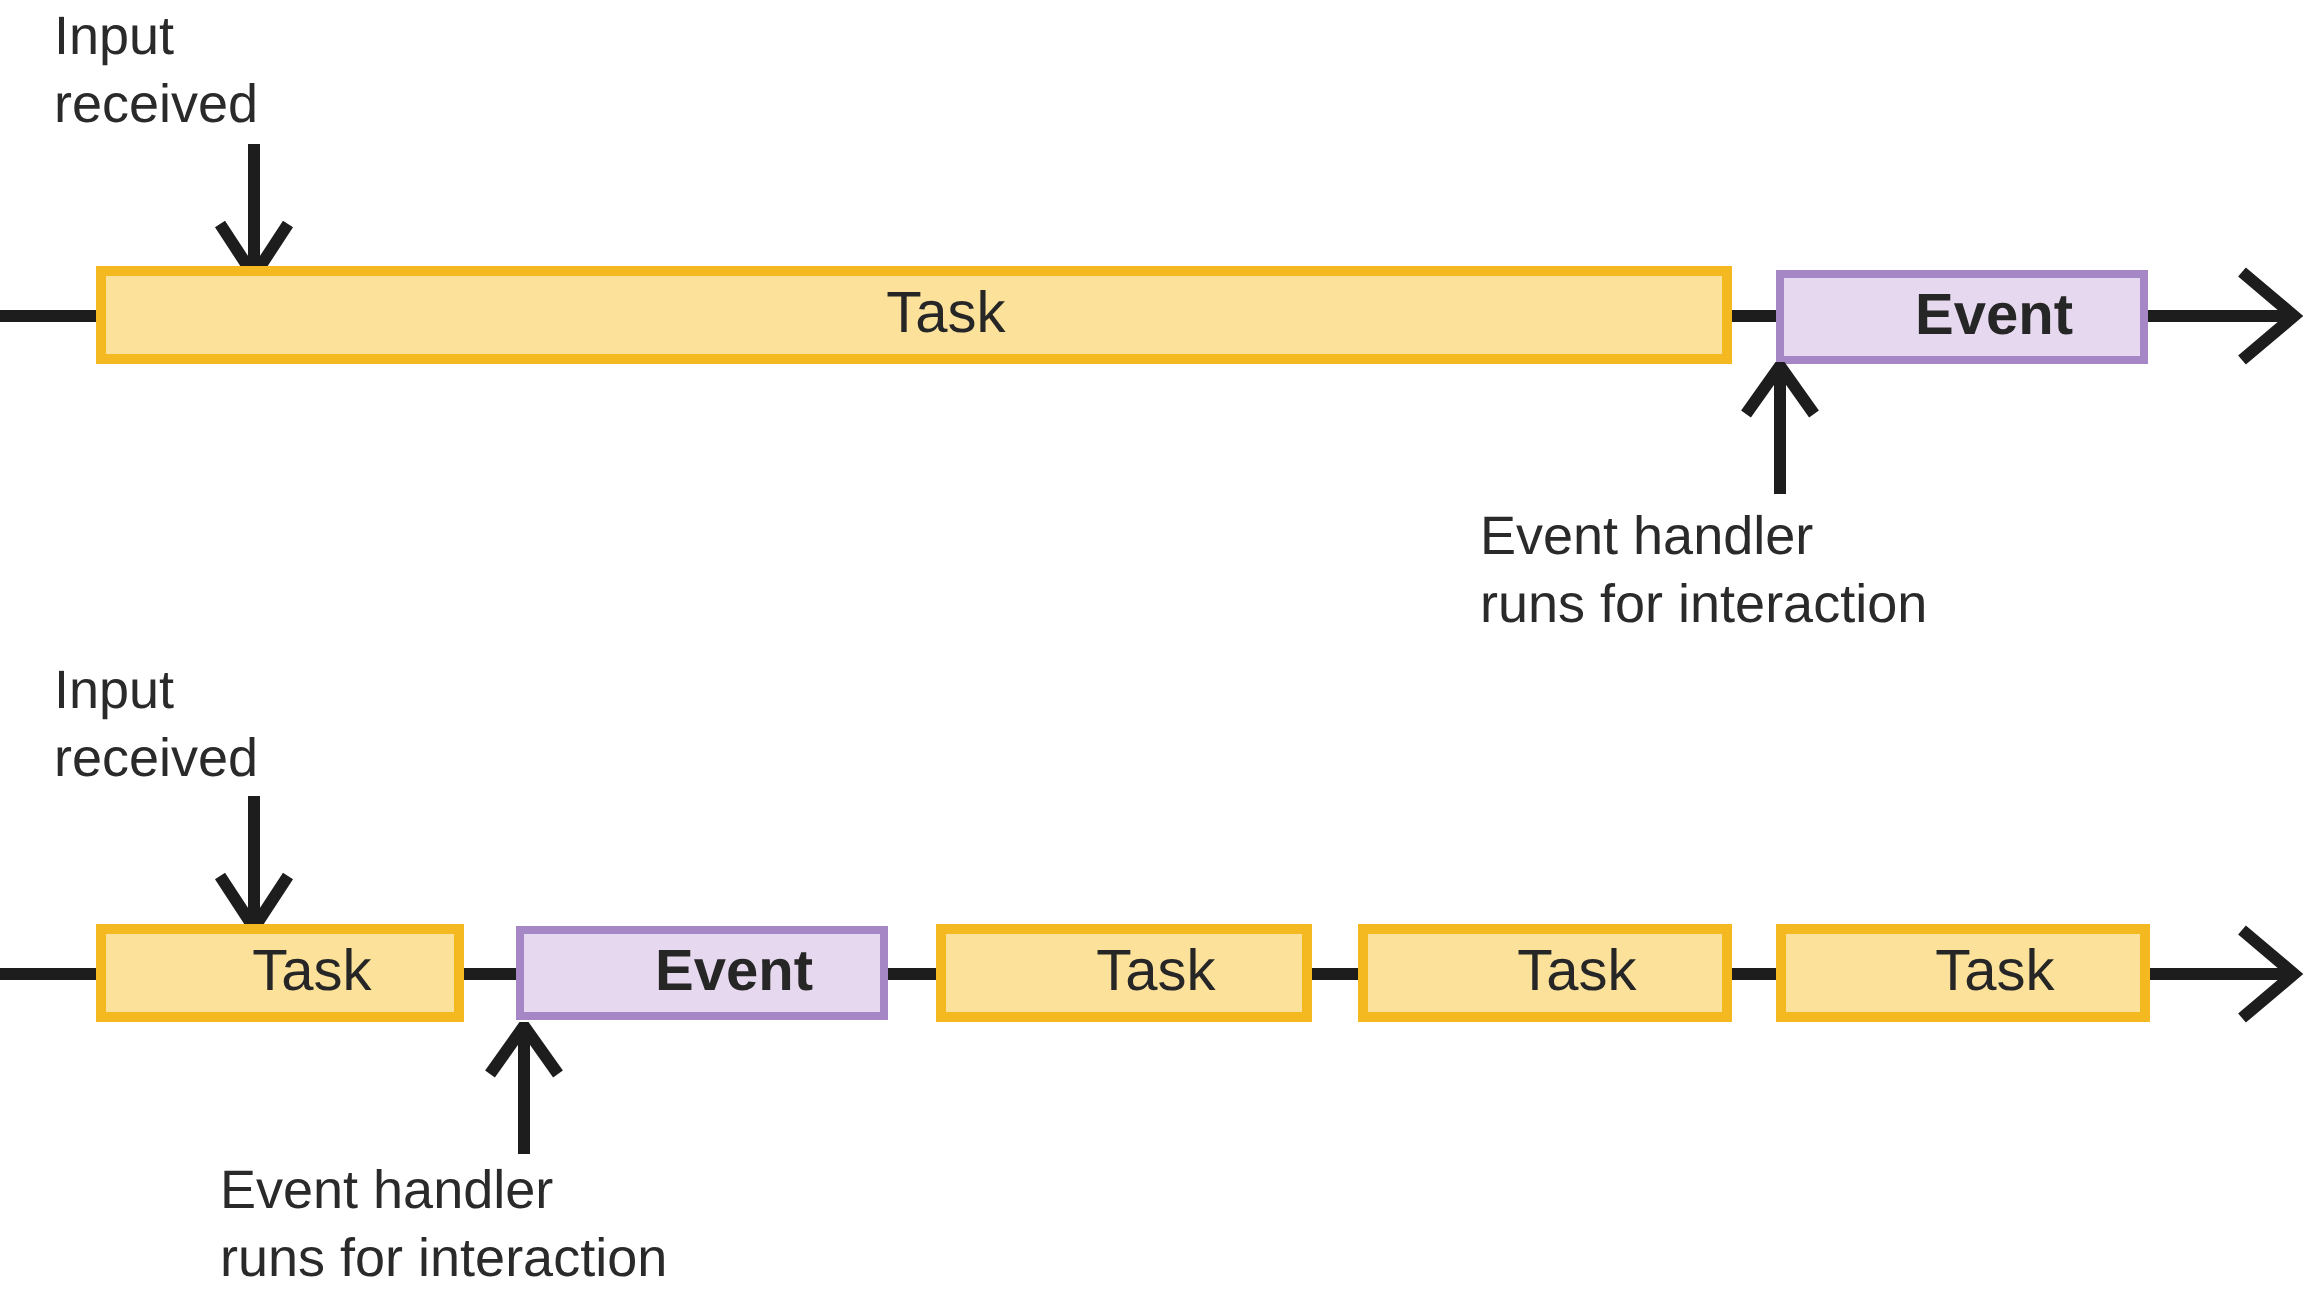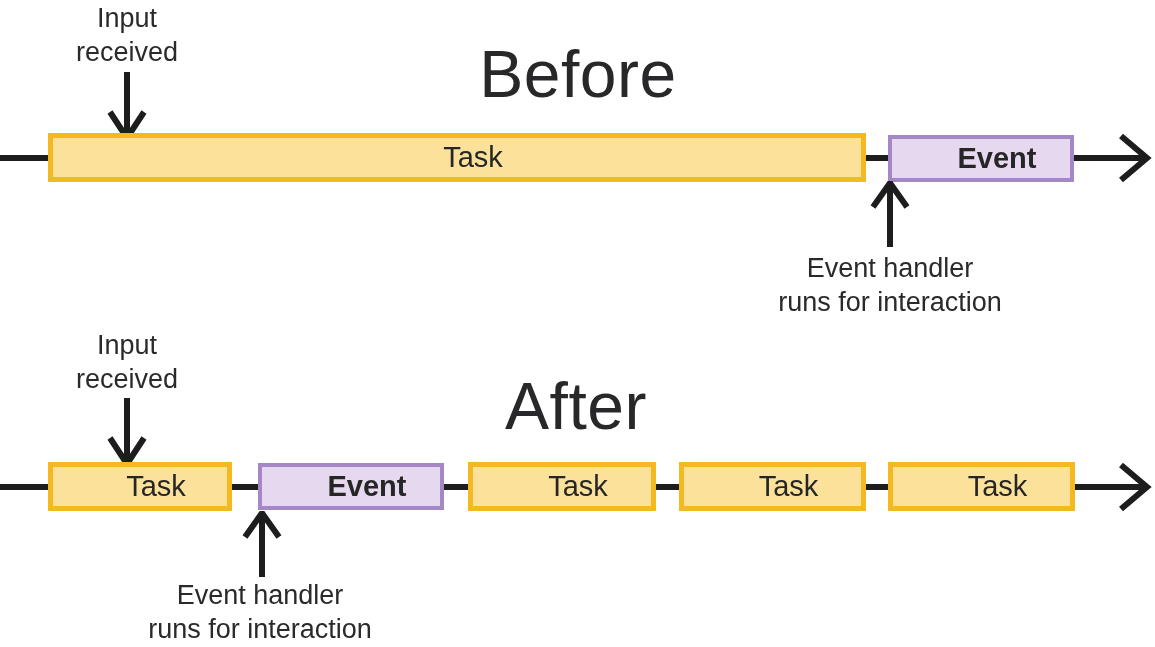--- a/index.html
+++ b/index.html
@@ -11,21 +11,20 @@
   #canvas {
     position: relative;
     width: 1155px;
     height: 647px;
     background: #ffffff;
     overflow: hidden;
     color: #2a2a2a;
   }
   .abs { position: absolute; }
   .annotation {
-    text-align: center;
     font-size: 27px;
     line-height: 34px;
     color: #2a2a2a;
     white-space: nowrap;
   }
   .section-title {
     text-align: center;
     font-size: 66px;
     font-weight: 500;
     letter-spacing: 0.5px;
@@ -61,21 +60,20 @@
   <div class="abs annotation" style="left:27px; top:1px; width:200px;">
     <div>Input</div>
     <div>received</div>
   </div>
 
   <svg class="abs arrow-svg" style="left:105px; top:70px;" width="44" height="72" viewBox="0 0 44 72">
     <line x1="22" y1="2" x2="22" y2="66" stroke="#1d1d1d" stroke-width="6"></line>
     <polyline points="5,42 22,68 39,42" fill="none" stroke="#1d1d1d" stroke-width="6"></polyline>
   </svg>
 
-  <div class="abs section-title" style="left:378px; top:36px; width:400px;">Before</div>
 
   <svg class="abs timeline-svg" style="left:0; top:128px;" width="1155" height="60" viewBox="0 0 1155 60">
     <line x1="0" y1="30" x2="1146" y2="30" stroke="#1d1d1d" stroke-width="6"></line>
     <polyline points="1121,8 1147,30 1121,52" fill="none" stroke="#1d1d1d" stroke-width="6"></polyline>
   </svg>
 
   <div class="abs box task" style="left:48px; top:133px; width:818px; height:49px;">
     <span>Task</span>
   </div>
 
@@ -96,21 +94,20 @@
   <div class="abs annotation" style="left:27px; top:328px; width:200px;">
     <div>Input</div>
     <div>received</div>
   </div>
 
   <svg class="abs arrow-svg" style="left:105px; top:396px;" width="44" height="72" viewBox="0 0 44 72">
     <line x1="22" y1="2" x2="22" y2="66" stroke="#1d1d1d" stroke-width="6"></line>
     <polyline points="5,42 22,68 39,42" fill="none" stroke="#1d1d1d" stroke-width="6"></polyline>
   </svg>
 
-  <div class="abs section-title" style="left:376px; top:368px; width:400px;">After</div>
 
   <svg class="abs timeline-svg" style="left:0; top:457px;" width="1155" height="60" viewBox="0 0 1155 60">
     <line x1="0" y1="30" x2="1146" y2="30" stroke="#1d1d1d" stroke-width="6"></line>
     <polyline points="1121,8 1147,30 1121,52" fill="none" stroke="#1d1d1d" stroke-width="6"></polyline>
   </svg>
 
   <div class="abs box task" style="left:48px; top:462px; width:184px; height:49px;">
     <span>Task</span>
   </div>
 

